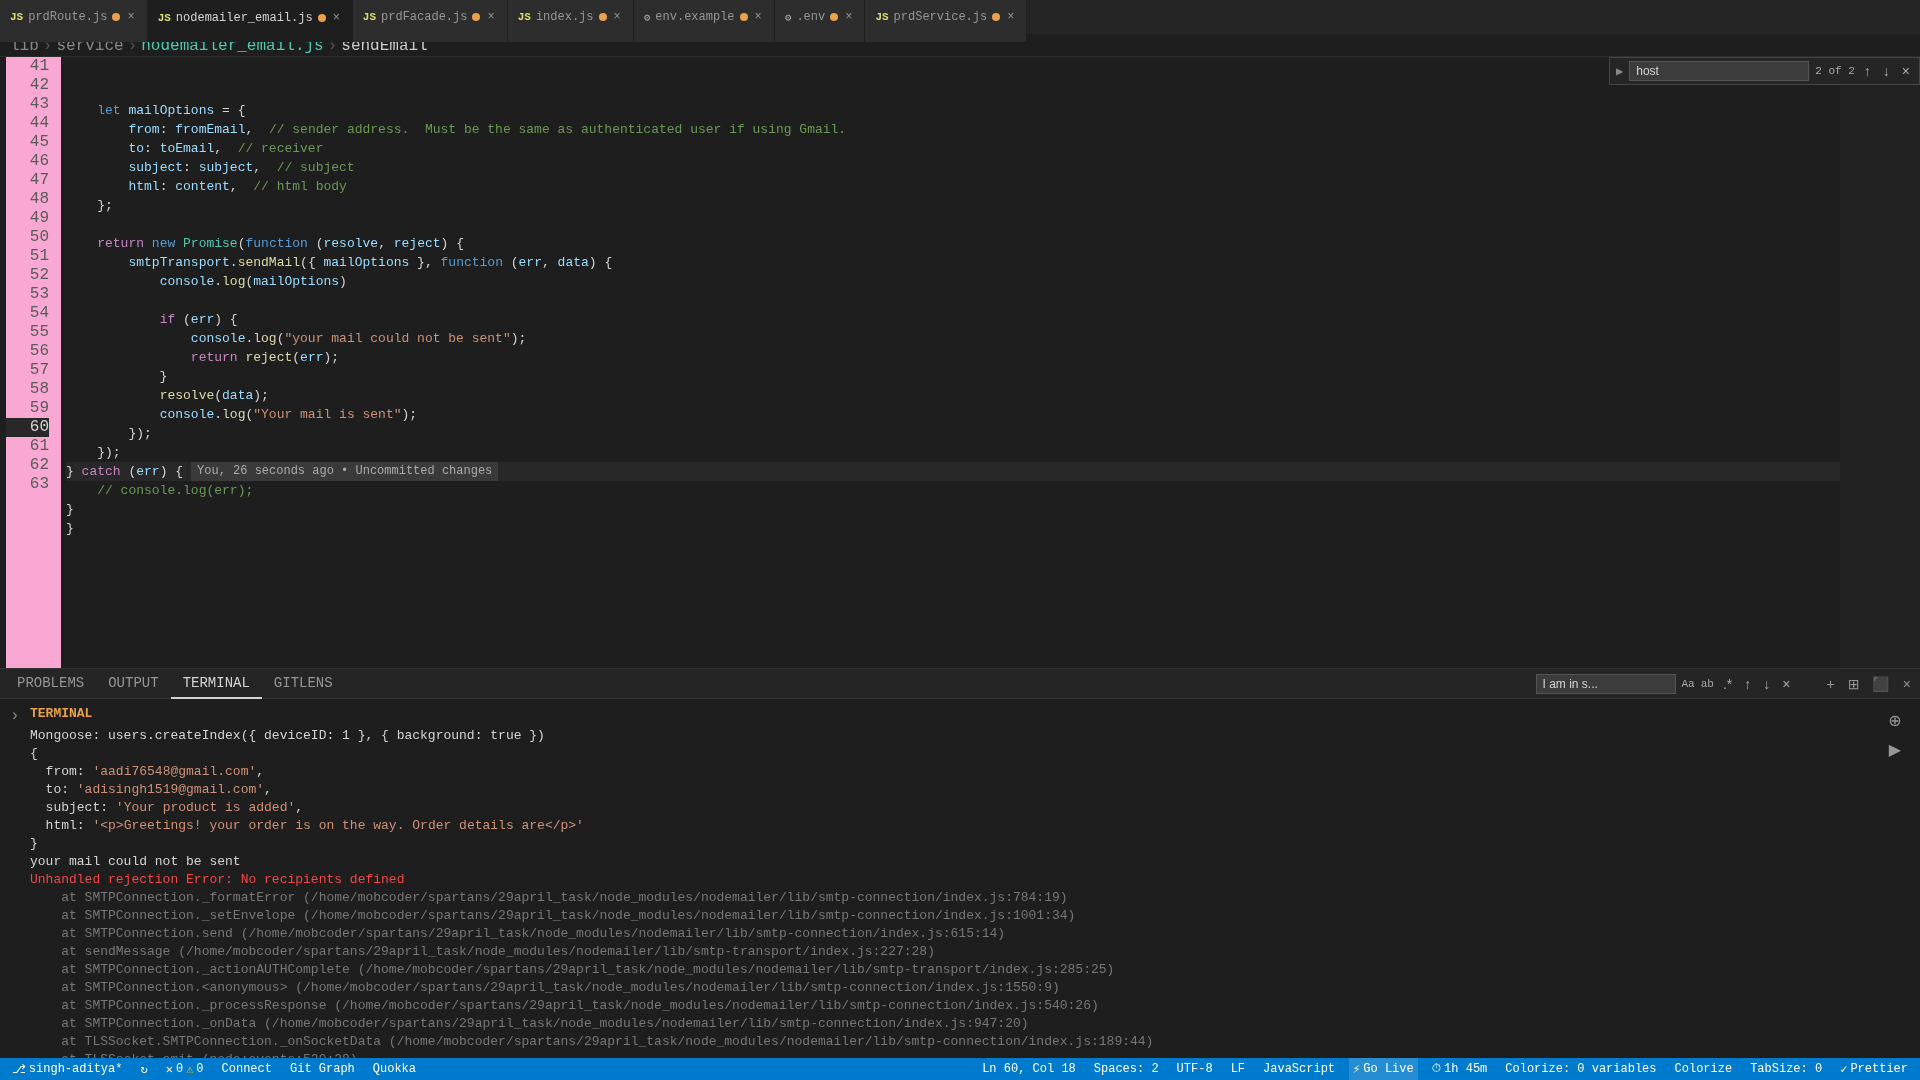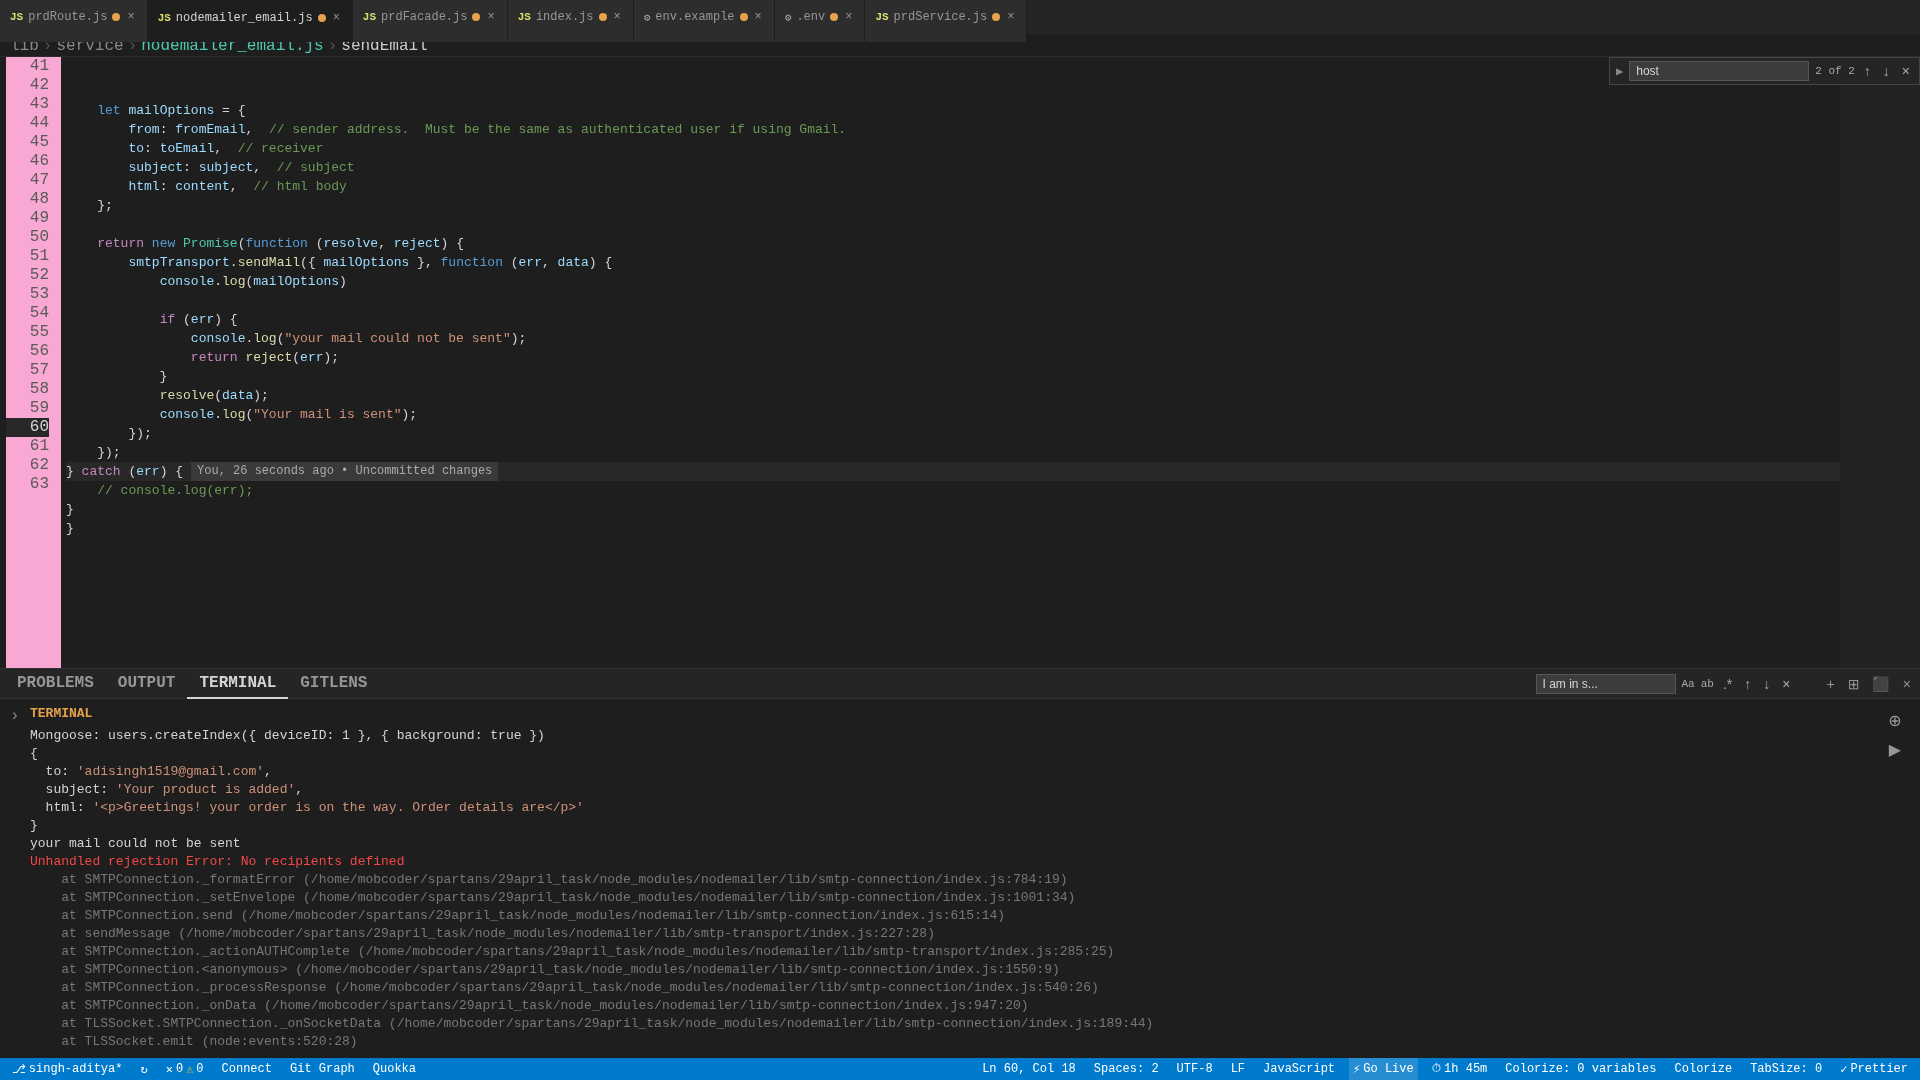--- a/index.html
+++ b/index.html
@@ -191,25 +191,24 @@
       background: #252526;
       height: 30px;
       border-bottom: 1px solid #333;
       padding: 0 5px;
     }
     .panel-tab {
       padding: 0 12px;
       height: 30px;
       display: flex;
       align-items: center;
-      font-size: 16px;
+      font-size: 14px;
       color: #969696;
       cursor: pointer;
       border-bottom: 2px solid transparent;
-      font-weight: bold;
     }
     .panel-tab.active {
       color: #d4d4d4;
       border-bottom: 2px solid #d4d4d4;
     }
     .panel-actions {
       margin-left: auto;
       display: flex;
       align-items: center;
       gap: 5px;
@@ -523,20 +522,21 @@
   </div>
 
   <div class="terminal-content">
     <div class="terminal-sidebar">
       <div style="color:#888;font-size:16px;margin-top:2px;">›</div>
     </div>
     <div class="terminal-main">
       <div class="terminal-title">TERMINAL</div>
       <div><span class="t-white">Mongoose: users.createIndex({ deviceID: 1 }, { background: true })</span></div>
       <div><span class="t-white">{</span></div>
+      <div><span class="t-white">&nbsp;&nbsp;from: </span><span class="t-str">'aadi76548@gmail.com'</span><span class="t-white">,</span></div>
       <div><span class="t-white">&nbsp;&nbsp;to: </span><span class="t-str">'adisingh1519@gmail.com'</span><span class="t-white">,</span></div>
       <div><span class="t-white">&nbsp;&nbsp;subject: </span><span class="t-str">'Your product is added'</span><span class="t-white">,</span></div>
       <div><span class="t-white">&nbsp;&nbsp;html: </span><span class="t-str">'&lt;p&gt;Greetings! your order is on the way. Order details are&lt;/p&gt;'</span></div>
       <div><span class="t-white">}</span></div>
       <div><span class="t-white">your mail could not be sent</span></div>
       <div><span class="t-red">Unhandled rejection Error: No recipients defined</span></div>
       <div><span class="t-dim">&nbsp;&nbsp;&nbsp;&nbsp;at SMTPConnection._formatError (/home/mobcoder/spartans/29april_task/node_modules/nodemailer/lib/smtp-connection/index.js:784:19)</span></div>
       <div><span class="t-dim">&nbsp;&nbsp;&nbsp;&nbsp;at SMTPConnection._setEnvelope (/home/mobcoder/spartans/29april_task/node_modules/nodemailer/lib/smtp-connection/index.js:1001:34)</span></div>
       <div><span class="t-dim">&nbsp;&nbsp;&nbsp;&nbsp;at SMTPConnection.send (/home/mobcoder/spartans/29april_task/node_modules/nodemailer/lib/smtp-connection/index.js:615:14)</span></div>
       <div><span class="t-dim">&nbsp;&nbsp;&nbsp;&nbsp;at sendMessage (/home/mobcoder/spartans/29april_task/node_modules/nodemailer/lib/smtp-transport/index.js:227:28)</span></div>

